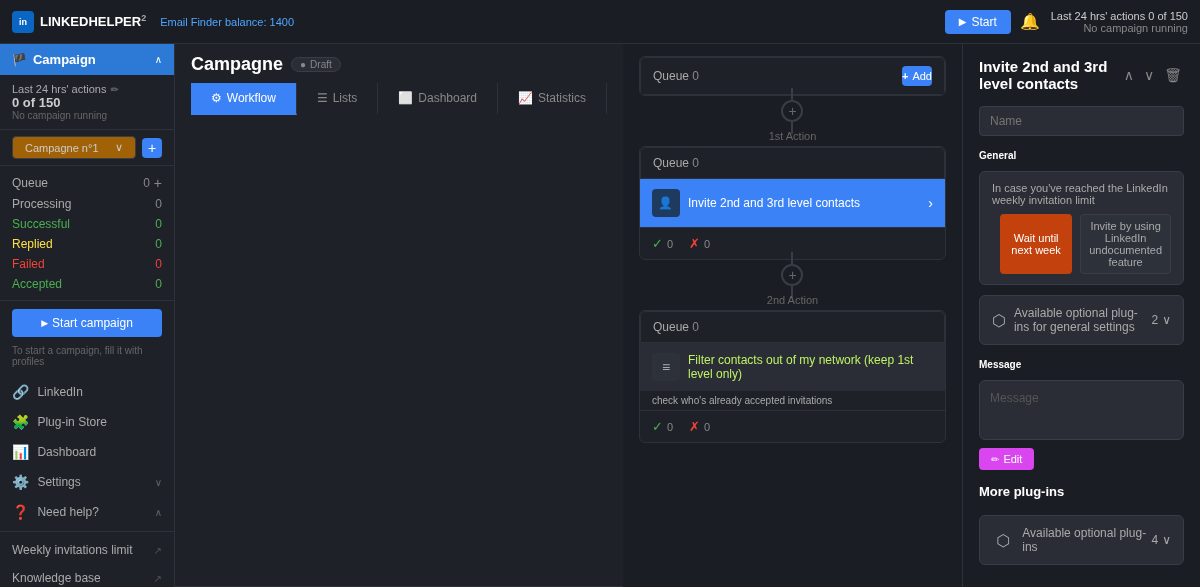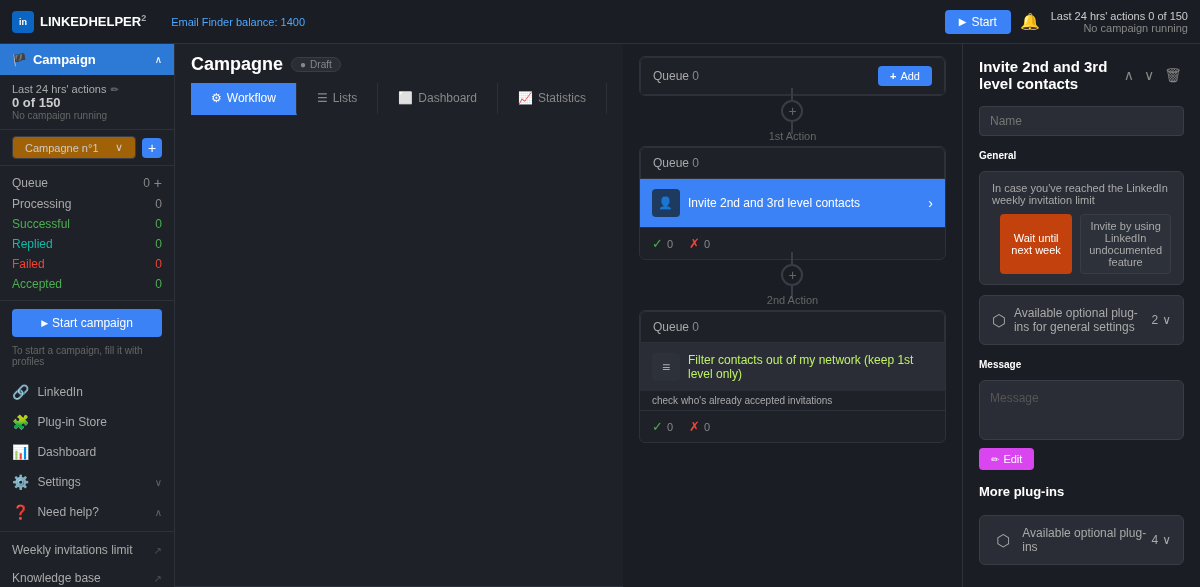--- a/index.html
+++ b/index.html
@@ -16,21 +16,21 @@
     }
 
     
     .top-bar {
       background: #1a1d23;
       border-bottom: 1px solid #2d3139;
       display: flex;
       align-items: center;
       padding: 6px 12px;
       height: 44px;
-      gap: 25px;
+      gap: 14px;
     }
     .logo {
       display: flex;
       align-items: center;
       gap: 6px;
       font-weight: 700;
       font-size: 13px;
       color: #ffffff;
     }
     .logo-icon {
@@ -130,21 +130,21 @@
 
     .sidebar-queue-section { padding: 6px 12px; border-bottom: 1px solid #2d3139; }
     .sidebar-row {
       display: flex; align-items: center; justify-content: space-between;
       padding: 3px 0;
       font-size: 12px; color: #aaa;
     }
     .sidebar-row-label { display: flex; align-items: center; gap: 4px; }
     .sidebar-row-val { color: #888; }
     .sidebar-row.success .sidebar-row-label { color: #4caf50; }
-    .sidebar-row.replied .sidebar-row-label { color: #14b8a6; }
+    .sidebar-row.replied .sidebar-row-label { color: #fde047; }
     .sidebar-row.failed .sidebar-row-label { color: #f44336; }
     .sidebar-row.accepted .sidebar-row-label { color: #4caf50; }
     .plus-small { color: #888; cursor: pointer; font-size: 14px; }
 
     .start-campaign-btn {
       margin: 8px 12px;
       background: #3b82f6;
       color: white;
       border: none;
       border-radius: 4px;
@@ -252,21 +252,21 @@
       border-radius: 6px 6px 0 0;
       padding: 8px 12px;
       display: flex; align-items: center; justify-content: space-between;
     }
     .queue-label { font-size: 12px; color: #aaa; }
     .add-action-btn {
       background: #3b82f6;
       color: white;
       border: none;
       border-radius: 4px;
-      padding: 4px 12px;
+      padding: 4px 0;
       font-size: 11px;
       cursor: pointer;
       display: flex; align-items: center; gap: 4px;
     }
     .add-action-btn::before { content: '+'; font-weight: bold; }
 
     .connector {
       display: flex; justify-content: center; align-items: center;
       height: 30px;
     }

